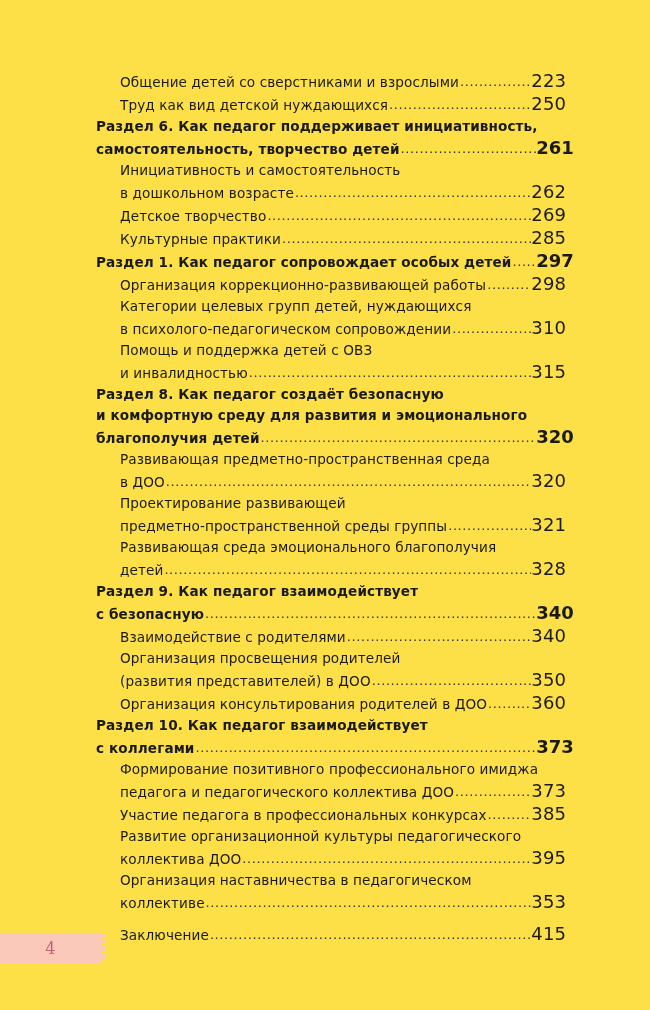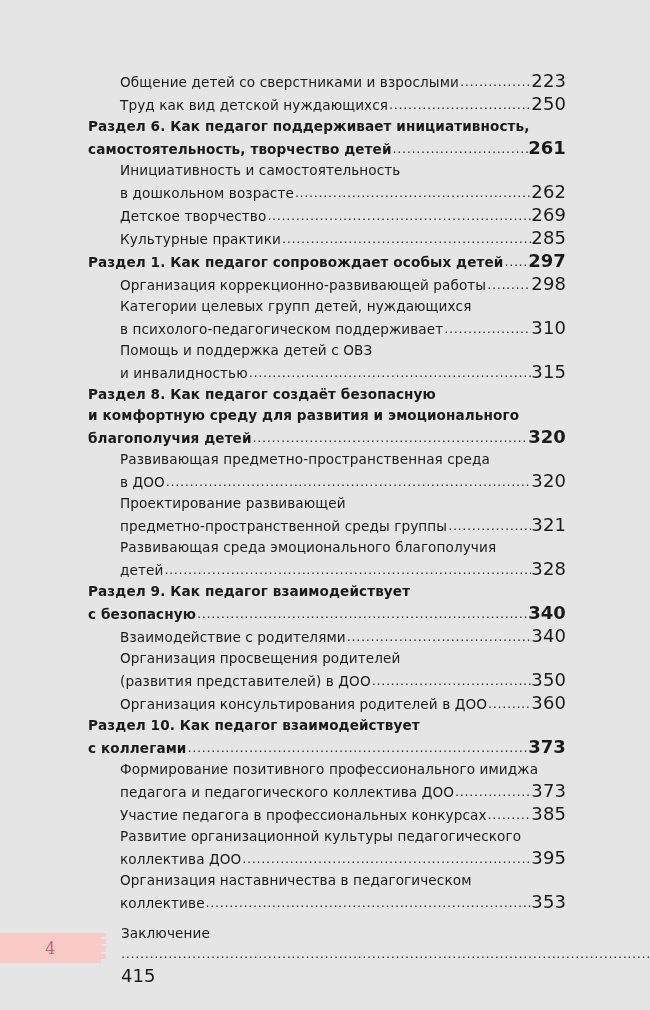--- a/index.html
+++ b/index.html
@@ -13,21 +13,21 @@
     background: #ffffff;
     font-family: "DejaVu Sans", "Liberation Sans", sans-serif;
     color: #1a1a1a;
     overflow: hidden;
     position: relative;
   }
 
   .page {
     position: absolute;
     inset: 0;
-    background: #e5e5e5;
+    background: #fde047;
     text-decoration: underline;
   }
 
   .toc {
     position: absolute;
     left: 88px;
     top: 70px;
     width: 478px;
   }
 
@@ -64,21 +64,21 @@
   .toc-line .pageno {
     flex: 0 0 auto;
     text-align: right;
     font-size: 18px;
     letter-spacing: 0.1px;
   }
 
   
   .toc-line.heading {
     font-weight: bold;
-    margin-left: 0;
+    margin-left: 8px;
   }
   .toc-line.heading .label,
   .toc-line.heading .pageno {
     font-weight: bold;
   }
   .toc-line.heading .leader {
     font-weight: normal;
   }
 
   
@@ -87,21 +87,20 @@
     width: calc(100% - 32px);
   }
 
   
   .toc-line.nodots .leader::after {
     content: "";
   }
 
   .gap-before {
     margin-top: 9px;
-    flex-direction: column;
   }
 
   
   .folio-band {
     position: absolute;
     left: 0;
     top: 933px;
     width: 101px;
     height: 30px;
     background: #fbc8c4;
@@ -190,21 +189,21 @@
       <div class="toc-line sub">
         <span class="label">Организация коррекционно-развивающей работы</span>
         <span class="leader"></span>
         <span class="pageno">298</span>
       </div>
       <div class="toc-line sub nodots">
         <span class="label">Категории целевых групп детей, нуждающихся</span>
         <span class="leader"></span>
       </div>
       <div class="toc-line sub">
-        <span class="label">в психолого-педагогическом поддерживает</span>
+        <span class="label">в психолого-педагогическом сопровождении</span>
         <span class="leader"></span>
         <span class="pageno">310</span>
       </div>
       <div class="toc-line sub nodots">
         <span class="label">Помощь и поддержка детей с ОВЗ</span>
         <span class="leader"></span>
       </div>
       <div class="toc-line sub">
         <span class="label">и инвалидностью</span>
         <span class="leader"></span>

